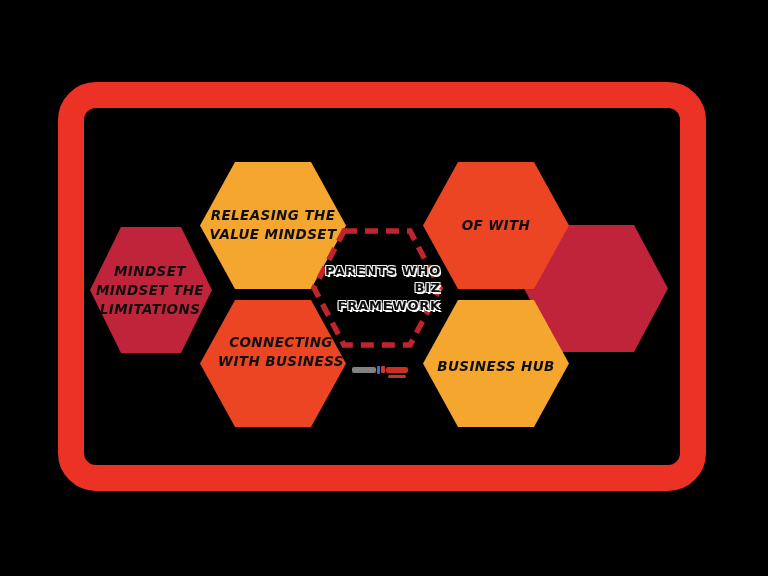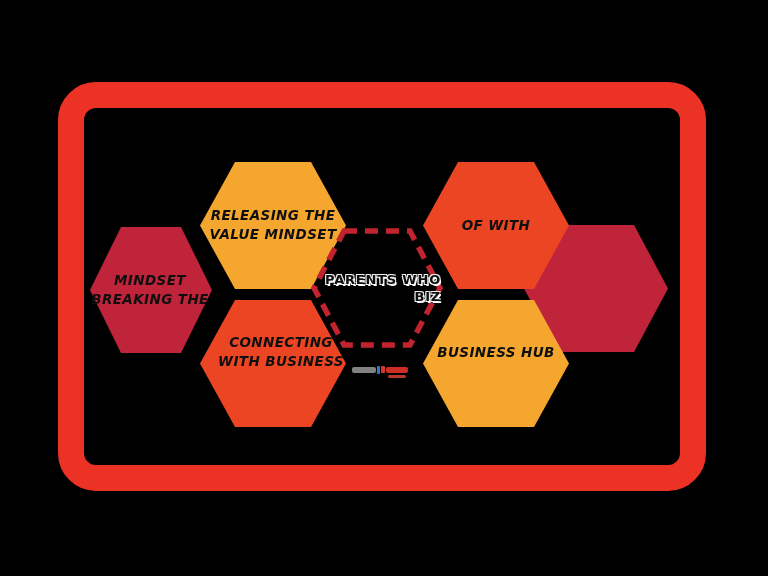--- a/index.html
+++ b/index.html
@@ -57,45 +57,47 @@
     <polygon points="235,162 311,162 346,225.5 311,289 235,289 200,225.5" fill="#F4A62E"></polygon>
     <polygon points="235,300 311,300 346,363.5 311,427 235,427 200,363.5" fill="#EC4523"></polygon>
     <polygon points="458,162 534,162 569,225.5 534,289 458,289 423,225.5" fill="#EC4523"></polygon>
     <polygon points="458,300 534,300 569,363.5 534,427 458,427 423,363.5" fill="#F4A62E"></polygon>
 
     <polygon stroke-width="5.5" stroke-dasharray="13 8" stroke="#C1242F" points="344,231 410,231 440,288 410,345 344,345 314,288" fill="#000000"></polygon>
   </svg>
 
   <div class="label" style="left:80px;top:230px;width:120px;height:120px;margin-left:10px;">
     <span class="ln">MINDSET</span>
-    <span class="ln">BREAKING THE</span>
+    <span class="ln">MINDSET THE</span>
+    <span class="ln">LIMITATIONS</span>
   </div>
 
   <div class="label" style="left:202px;top:165px;width:142px;height:120px;">
     <span class="ln">RELEASING THE</span>
     <span class="ln">VALUE MINDSET</span>
   </div>
 
   <div class="label raise" style="left:210px;top:303px;width:142px;height:120px;">
     <span class="ln">CONNECTING</span>
     <span class="ln">WITH BUSINESS</span>
   </div>
 
   <div class="label" style="left:425px;top:165px;width:142px;height:120px;">
     <span class="ln">OF WITH</span>
   </div>
 
-  <div class="label raise" style="left:425px;top:303px;width:142px;height:120px;">
+  <div class="label raise" style="left:425px;top:317px;width:142px;height:120px;">
     <span class="ln">BUSINESS HUB</span>
   </div>
 
 
   <div class="label-center">
     <span class="ln">PARENTS WHO</span>
     <span class="ln">BIZ</span>
+    <span class="ln">FRAMEWORK</span>
   </div>
 
   <div class="watermark">
     <div class="wm-row">
       <div class="wm-left" style="background: rgb(138, 138, 138);"></div>
       <div class="wm-em1" style="background: rgb(58, 123, 213);"></div>
       <div class="wm-em2" style="background: rgb(226, 57, 43);"></div>
       <div class="wm-right" style="background: rgb(217, 48, 37);"></div>
     </div>
     <div class="wm-tag" style="background: rgb(196, 58, 46);"></div>

